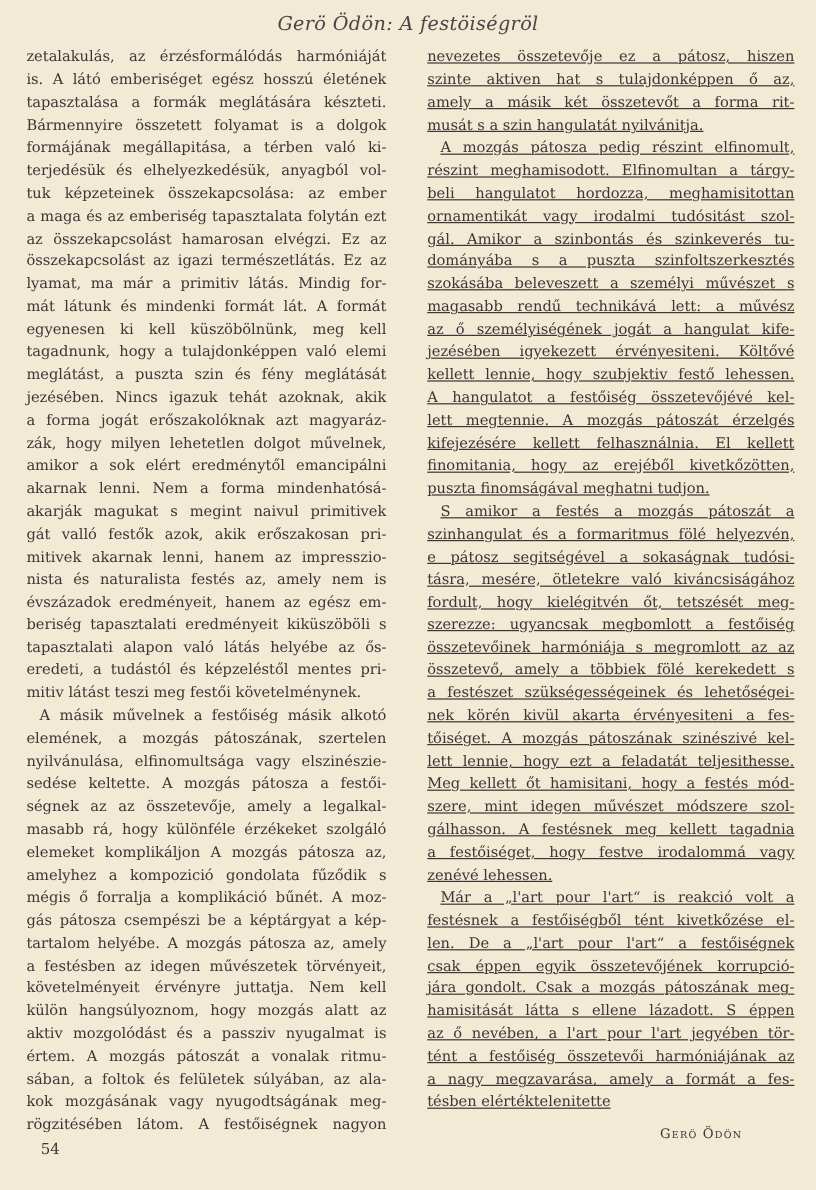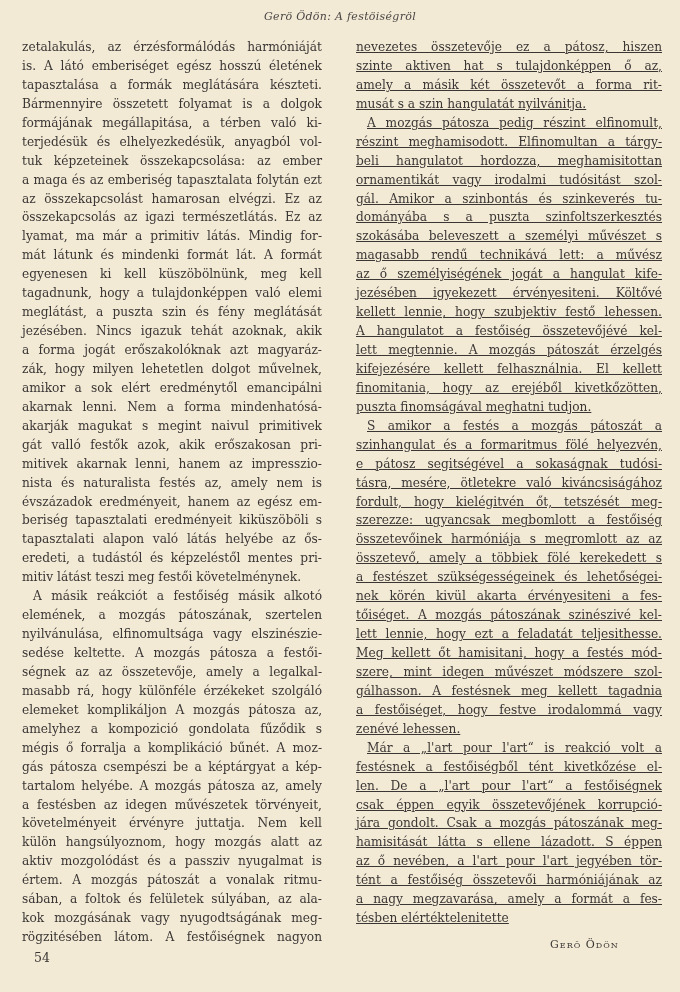--- a/index.html
+++ b/index.html
@@ -8,21 +8,21 @@
     background: #f3ead6;
     overflow: hidden;
     position: relative;
     font-family: "DejaVu Serif", serif;
     color: #3a3634;
   }
   .running-head {
     position: absolute; top: 10px; left: 0; width: 680px;
     text-align: center;
     font-style: italic;
-    font-size: 11px;
+    font-size: 16px;
     letter-spacing: 0.3px;
     color: #4a4644;
   }
   .col {
     position: absolute; top: 38px;
     font-size: 12.2px;
     line-height: 18.95px;
   }
   .col.left { left: 22px; width: 300px; }
   .col.right { left: 356px; width: 306px; text-decoration: underline; }
@@ -54,41 +54,41 @@
 <div class="col left" id="left-col">
     <span class="line">zetalakulás, az érzésformálódás harmóniáját</span>
     <span class="line">is. A látó emberiséget egész hosszú életének</span>
     <span class="line">tapasztalása a formák meglátására készteti.</span>
     <span class="line">Bármennyire összetett folyamat is a dolgok</span>
     <span class="line">formájának megállapitása, a térben való ki-</span>
     <span class="line">terjedésük és elhelyezkedésük, anyagból vol-</span>
     <span class="line">tuk képzeteinek összekapcsolása: az ember</span>
     <span class="line">a maga és az emberiség tapasztalata folytán ezt</span>
     <span class="line">az összekapcsolást hamarosan elvégzi. Ez az</span>
-    <span class="line">összekapcsolás az igazi természetlátás. Ez az</span>
+    <span class="line">összekapcsolást az igazi természetlátás. Ez az</span>
     <span class="line">lyamat, ma már a primitiv látás. Mindig for-</span>
     <span class="line">mát látunk és mindenki formát lát. A formát</span>
     <span class="line">egyenesen ki kell küszöbölnünk, meg kell</span>
     <span class="line">tagadnunk, hogy a tulajdonképpen való elemi</span>
     <span class="line">meglátást, a puszta szin és fény meglátását</span>
     <span class="line">jezésében. Nincs igazuk tehát azoknak, akik</span>
     <span class="line">a forma jogát erőszakolóknak azt magyaráz-</span>
     <span class="line">zák, hogy milyen lehetetlen dolgot művelnek,</span>
     <span class="line">amikor a sok elért eredménytől emancipálni</span>
     <span class="line">akarnak lenni. Nem a forma mindenhatósá-</span>
     <span class="line">akarják magukat s megint naivul primitivek</span>
     <span class="line">gát valló festők azok, akik erőszakosan pri-</span>
     <span class="line">mitivek akarnak lenni, hanem az impresszio-</span>
     <span class="line">nista és naturalista festés az, amely nem is</span>
     <span class="line">évszázadok eredményeit, hanem az egész em-</span>
     <span class="line">beriség tapasztalati eredményeit kiküszöböli s</span>
     <span class="line">tapasztalati alapon való látás helyébe az ős-</span>
     <span class="line">eredeti, a tudástól és képzeléstől mentes pri-</span>
     <span class="line last">mitiv látást teszi meg festői követelménynek.</span>
-    <span class="line indent">A másik reákciót a festőiség másik alkotó</span>
+    <span class="line indent">A másik művelnek a festőiség másik alkotó</span>
     <span class="line">elemének, a mozgás pátoszának, szertelen</span>
     <span class="line">nyilvánulása, elfinomultsága vagy elszinészie-</span>
     <span class="line">sedése keltette. A mozgás pátosza a festői-</span>
     <span class="line">ségnek az az összetevője, amely a legalkal-</span>
     <span class="line">masabb rá, hogy különféle érzékeket szolgáló</span>
     <span class="line">elemeket komplikáljon A mozgás pátosza az,</span>
     <span class="line">amelyhez a kompozició gondolata fűződik s</span>
     <span class="line">mégis ő forralja a komplikáció bűnét. A moz-</span>
     <span class="line">gás pátosza csempészi be a képtárgyat a kép-</span>
     <span class="line">tartalom helyébe. A mozgás pátosza az, amely</span>

